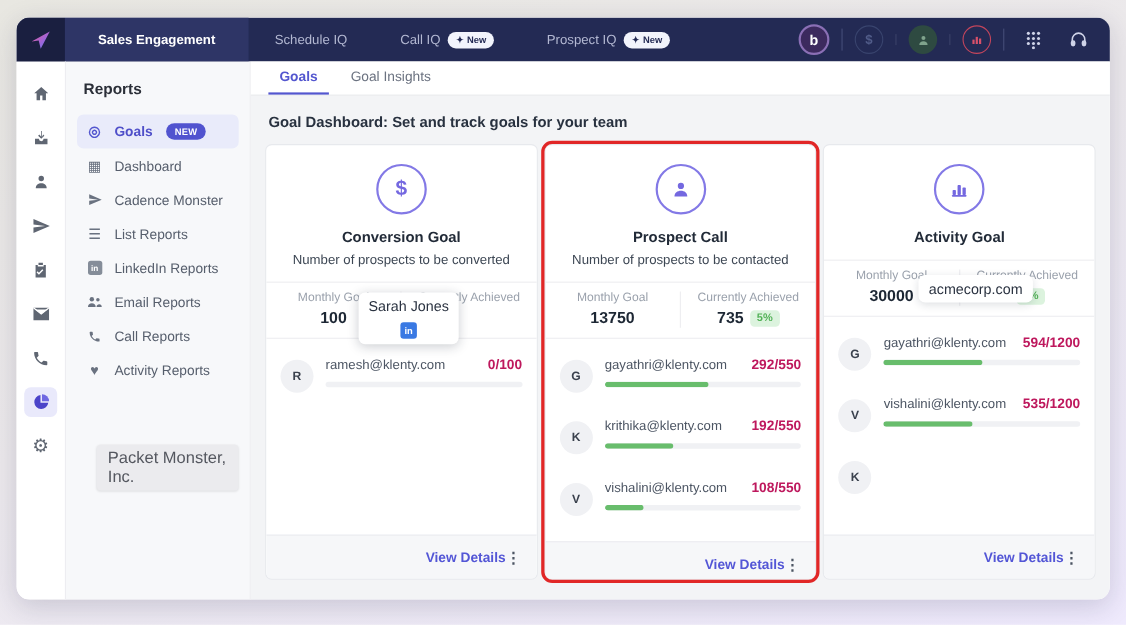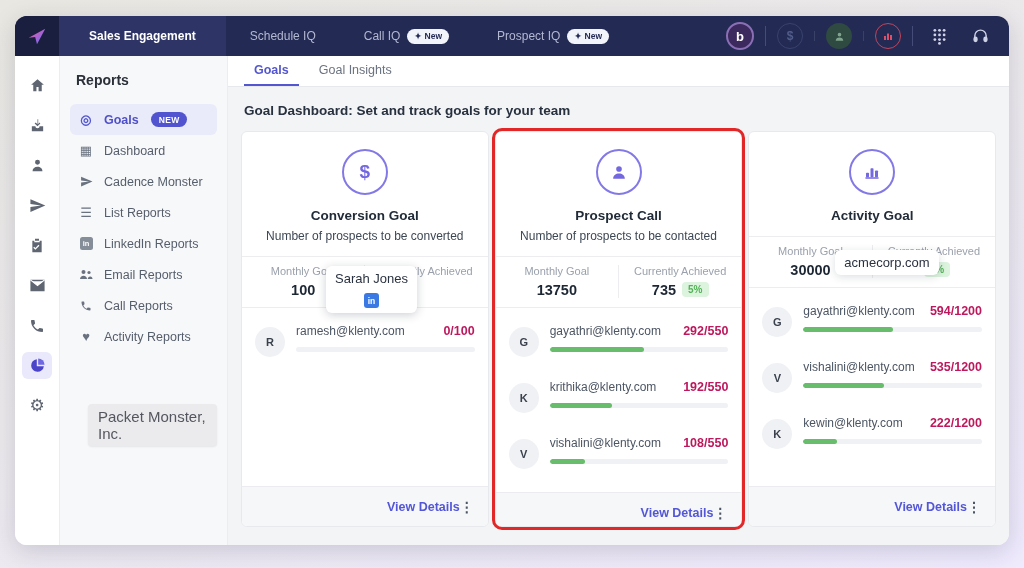--- a/index.html
+++ b/index.html
@@ -445,29 +445,20 @@
                     <span class="u-email">vishalini@klenty.com</span>
                     <span class="u-val">535/1200</span>
                   </div>
                   <div class="track">
                       <div class="fill" style="width: 45%;"></div>
                     </div>
                 </div>
               </div>
               <div class="u-row">
                 <div class="u-avatar">K</div>
-                <div class="u-main">
-                  <div class="u-line">
-                    <span class="u-email">kewin@klenty.com</span>
-                    <span class="u-val">222/1200</span>
-                  </div>
-                  <div class="track">
-                      <div class="fill" style="width: 19%;"></div>
-                    </div>
-                </div>
               </div>
             </div>
             <div class="card-footer">
               <span class="view-details">View Details</span>
               <span class="kebab">⋮</span>
             </div>
           </div>
         </div>
 
       </div>

